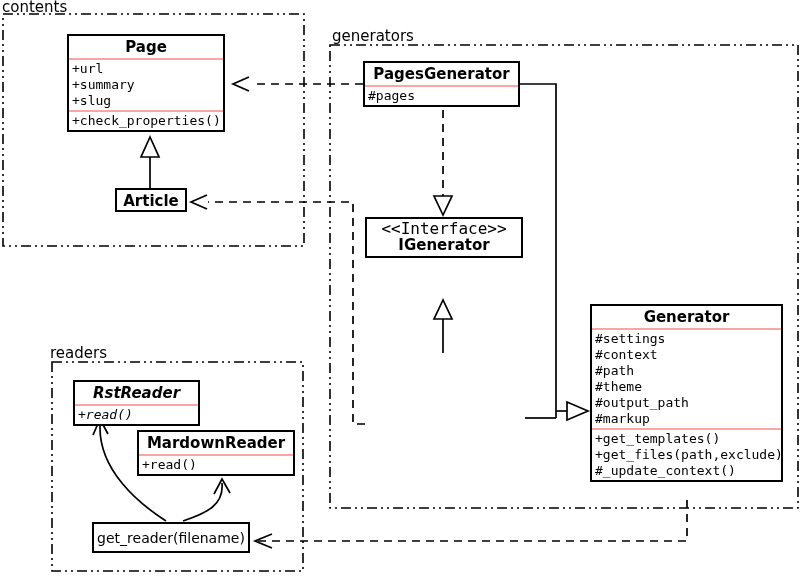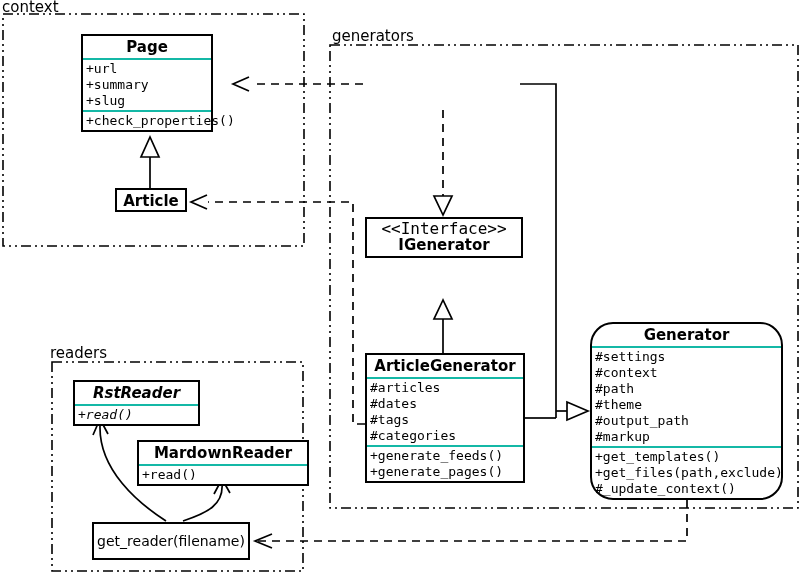--- a/index.html
+++ b/index.html
@@ -8,21 +8,21 @@
   svg.edges{position:absolute;left:0;top:0;}
   .pkg-border{fill:none;stroke:#000;stroke-width:1.6;stroke-dasharray:10 4 2 4 2 4;}
   .edge{fill:none;stroke:#000;stroke-width:1.7;}
   .edge.dash{stroke-dasharray:8 6;}
   .hollow{fill:#fff;stroke:#000;stroke-width:1.7;}
   .open-arrow{fill:none;stroke:#000;stroke-width:1.7;}
   .pkg-label{position:absolute;font-size:15px;line-height:15px;color:#000;}
   .uml-class{position:absolute;background:#fff;border:2px solid #000;box-sizing:border-box;}
   .uml-title{font-weight:bold;font-size:15px;line-height:18px;text-align:center;padding:2px 3px;
              font-family:"DejaVu Sans", sans-serif;}
-  .uml-sec{border-top:2px solid #14b8a6;padding:1px 3px;}
+  .uml-sec{border-top:2px solid #fca5a5;padding:1px 3px;}
   .member{font-family:"DejaVu Sans Mono", monospace;font-size:13px;line-height:16px;white-space:pre;}
   .stereotype{font-family:"DejaVu Sans Mono", monospace;font-weight:normal;font-size:16px;line-height:15px;}
   .plain-box{display:flex;align-items:center;justify-content:center;font-size:14px;}
 </style>
 </head>
 <body>
 
 <div id="canvas">
 
   <svg class="edges" width="803" height="579">
@@ -72,63 +72,56 @@
       <path class="edge" d="M166,521 C138,503 99,470 100,426"></path>
       <path class="open-arrow" d="M93,435 L100,419 L108,434"></path>
     </g>
 
     <g>
       <path class="edge" d="M183,521 C207,513 224,505 222,483"></path>
       <path class="open-arrow" d="M214,494 L222,479 L230,493"></path>
     </g>
   </svg>
 
-  <div class="pkg-label" style="left:2px;top:0px;">context</div>
+  <div class="pkg-label" style="left:2px;top:0px;">contents</div>
   <div class="pkg-label" style="left:332px;top:29px;">generators</div>
   <div class="pkg-label" style="left:50px;top:346px;">readers</div>
 
-  <div class="uml-class" style="left:81px;top:34px;width:132px;">
+  <div class="uml-class" style="left:67px;top:34px;width:158px;">
     <div class="uml-title">Page</div>
     <div class="uml-sec">
       <div class="member">+url</div>
       <div class="member">+summary</div>
       <div class="member">+slug</div>
     </div>
     <div class="uml-sec">
       <div class="member">+check_properties()</div>
     </div>
   </div>
 
   <div class="uml-class" style="left:115px;top:188px;width:72px;height:24px;">
     <div class="uml-title">Article</div>
   </div>
 
+  <div class="uml-class" style="left:363px;top:61px;width:157px;">
+    <div class="uml-title">PagesGenerator</div>
+    <div class="uml-sec">
+      <div class="member">#pages</div>
+    </div>
+  </div>
 
   <div class="uml-class" style="left:365px;top:217px;width:158px;">
     <div class="uml-title">
       <div class="stereotype">&lt;&lt;Interface&gt;&gt;</div>
       <div>IGenerator</div>
     </div>
   </div>
 
-  <div class="uml-class" style="left:365px;top:353px;width:160px;">
-    <div class="uml-title">ArticleGenerator</div>
-    <div class="uml-sec">
-      <div class="member">#articles</div>
-      <div class="member">#dates</div>
-      <div class="member">#tags</div>
-      <div class="member">#categories</div>
-    </div>
-    <div class="uml-sec">
-      <div class="member">+generate_feeds()</div>
-      <div class="member">+generate_pages()</div>
-    </div>
-  </div>
 
-  <div class="uml-class" style="left:590px;top:322px;width:193px;border-radius:23px;">
+  <div class="uml-class" style="left:590px;top:304px;width:193px;">
     <div class="uml-title">Generator</div>
     <div class="uml-sec">
       <div class="member">#settings</div>
       <div class="member">#context</div>
       <div class="member">#path</div>
       <div class="member">#theme</div>
       <div class="member">#output_path</div>
       <div class="member">#markup</div>
     </div>
     <div class="uml-sec">
@@ -138,24 +131,24 @@
     </div>
   </div>
 
   <div class="uml-class" style="left:73px;top:380px;width:127px;font-style:italic;">
     <div class="uml-title">RstReader</div>
     <div class="uml-sec">
       <div class="member">+read()</div>
     </div>
   </div>
 
-  <div class="uml-class" style="left:137px;top:440px;width:172px;">
+  <div class="uml-class" style="left:137px;top:430px;width:158px;">
     <div class="uml-title">MardownReader</div>
     <div class="uml-sec">
       <div class="member">+read()</div>
     </div>
   </div>
 
-  <div class="uml-class plain-box" style="left:92px;top:522px;width:158px;height:38px;">
+  <div class="uml-class plain-box" style="left:92px;top:522px;width:158px;height:31px;">
     <span>get_reader(filename)</span>
   </div>
 
 </div>
 
 </body></html>

